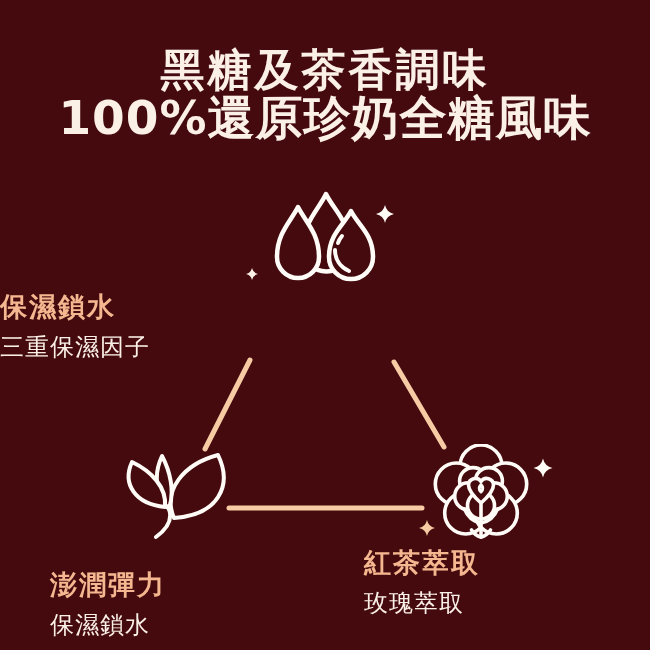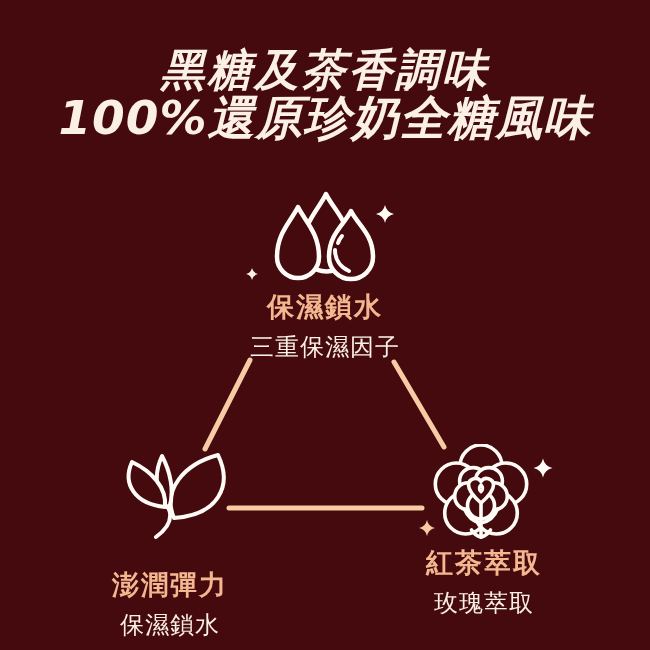--- a/index.html
+++ b/index.html
@@ -2,25 +2,25 @@
 <html style="--color-background: #450a0e; --color-cream: #fbf0e5; --color-white: #fffcf7; --color-peach: #f4b78f; --color-line: #f7cba4;"><head>
 <meta charset="utf-8">
 <style>
   html,body { margin:0; padding:0; }
   .stage {
     position:relative; width:650px; height:650px; overflow:hidden;
     background:var(--color-background,#450a0e);
     font-family:"DejaVu Sans","Liberation Sans",sans-serif;
   }
   .title { position:absolute; top:48px; left:0; width:100%; text-align:center;
-           color:var(--color-cream,#fbf0e5); font-weight:700;font-style:italic; }
+           color:var(--color-cream,#fbf0e5); font-weight:700; }
   .title-line1 { font-size:44px; line-height:1.0; letter-spacing:3px; }
   .title-line2 { font-size:47px; line-height:1.0; letter-spacing:1px; margin-top:2px; }
 
-  .node-label { position:absolute; text-align:center; }
+  .node-label { position:absolute; text-align:left; }
   .node-heading { font-size:27px; font-weight:700; line-height:28px;
                   color:var(--color-peach,#f4b78f); letter-spacing:2px; }
   .node-sub { font-size:24px; line-height:25px; margin-top:14px;
               color:var(--color-cream,#fbf0e5); letter-spacing:1px; }
 
   .node-label-top   { top:293px; left:0;    width:100%;  }
   .node-label-left  { top:571px; left:50px; width:240px; }
   .node-label-right { top:549px; left:364px;width:240px; }
 
   svg.overlay { position:absolute; left:0; top:0; width:650px; height:650px; }

